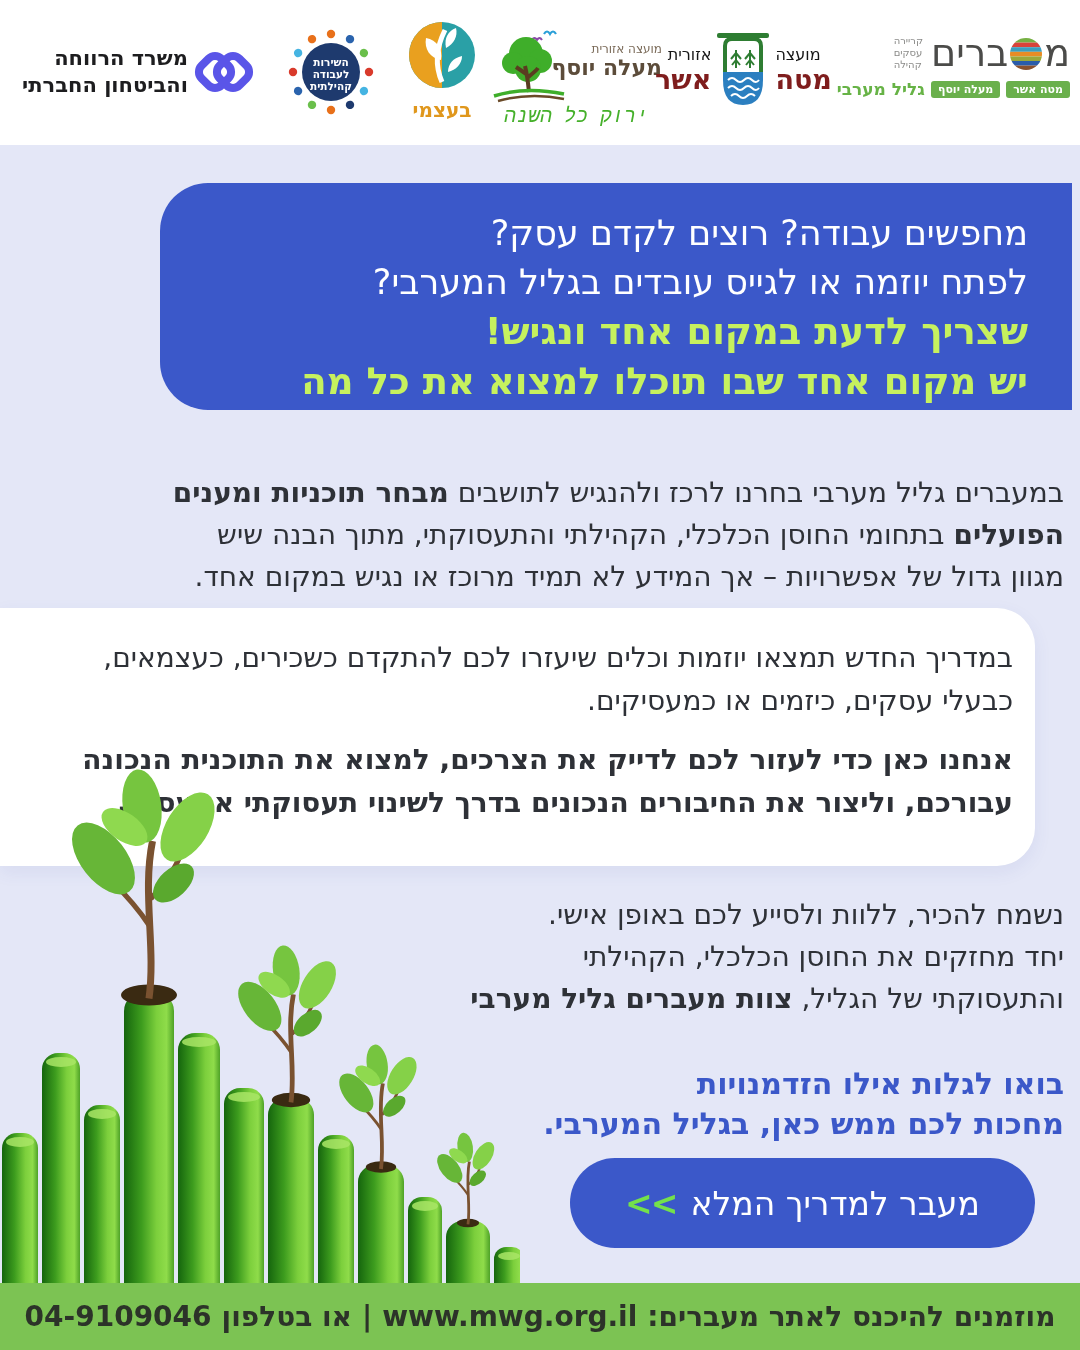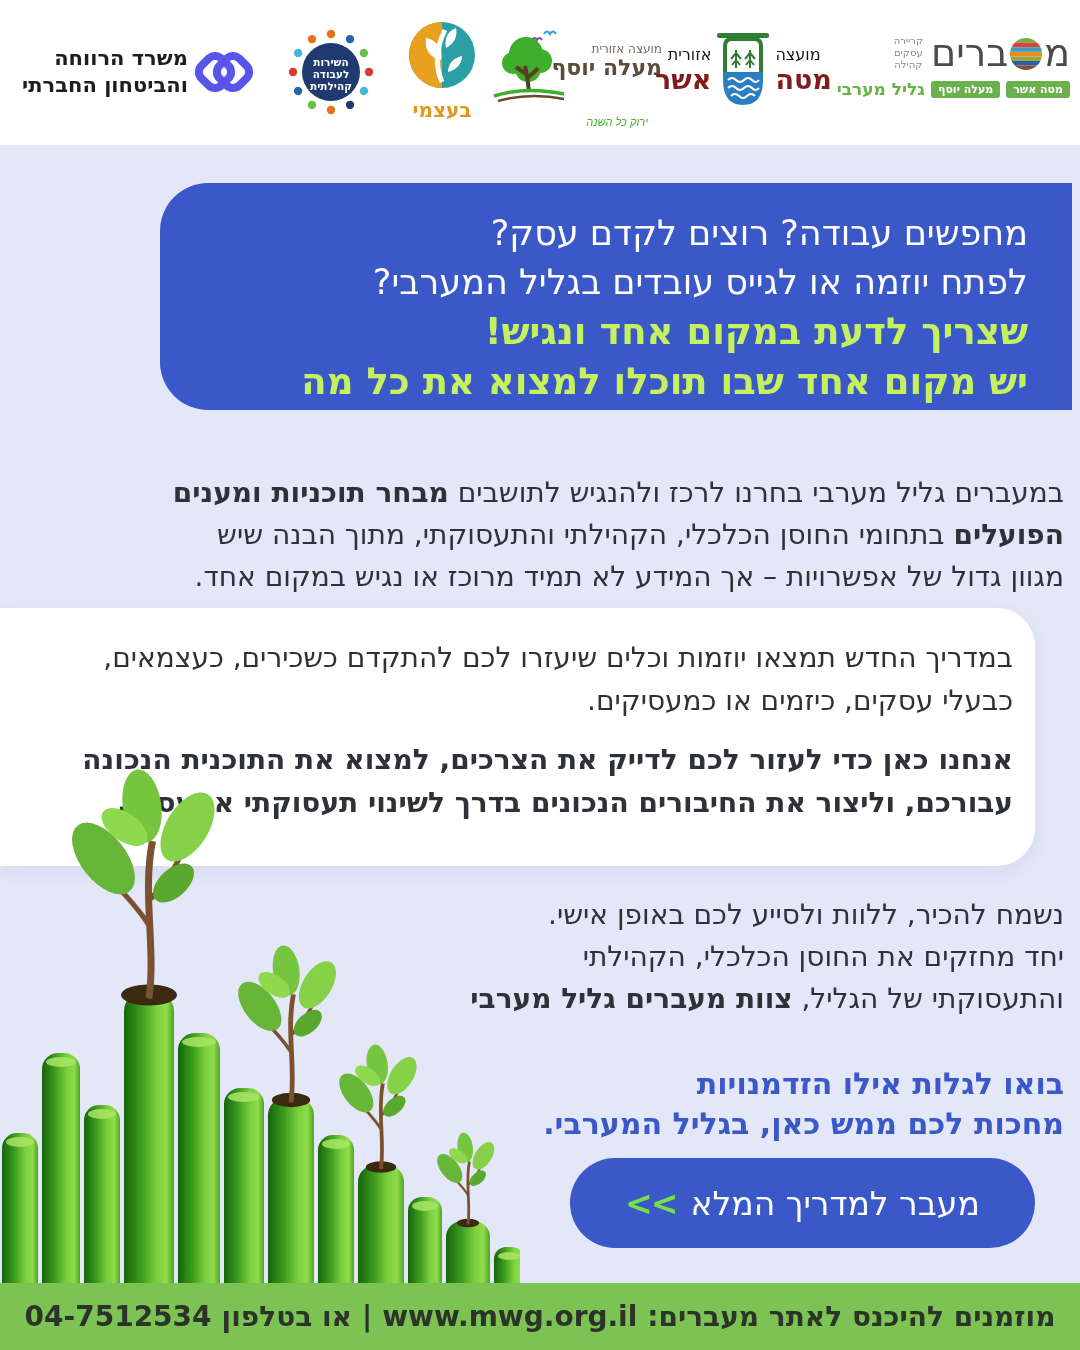--- a/index.html
+++ b/index.html
@@ -14,32 +14,32 @@
   .logo{position:absolute;}
   .ministry{left:22px;top:40px;display:flex;align-items:center;gap:4px;direction:rtl;}
   .ministry .mtxt{text-align:right;font-size:21px;font-weight:700;color:#1d1d1f;line-height:27px;}
   .service{left:280px;top:20px;width:102px;height:104px;}
   .beatzmi{left:398px;top:18px;width:88px;text-align:center;}
   .beatzmi .blabel{font-size:20px;font-weight:700;color:#e0971c;margin-top:2px;}
   .myosef{left:492px;top:20px;width:170px;height:112px;}
   .myosef .ytxt{position:absolute;right:0;top:22px;text-align:right;}
   .myosef .ysmall{font-size:12px;color:#7a6a58;}
   .myosef .ybig{font-size:22px;font-weight:700;color:#5c4c3a;line-height:24px;}
-  .myosef .yscript{position:absolute;right:14px;bottom:4px;font-family:Liberation Sans, sans-serif;font-style:italic;font-size:11px;color:#45b02a;}
+  .myosef .yscript{position:absolute;right:14px;bottom:4px;font-family:Liberation Mono, monospace;font-style:italic;font-size:20px;color:#45b02a;}
   .myosef svg{position:absolute;left:0;top:4px;}
   .masher{left:655px;top:28px;display:flex;align-items:center;gap:5px;direction:rtl;}
   .masher .mcol{display:flex;flex-direction:column;justify-content:center;}
   .masher .m-small{font-size:16px;color:#161616;line-height:20px;}
   .masher .m-big{font-size:27px;font-weight:700;color:#7f1d1d;line-height:30px;text-align:right;}
   .masher .col-r{text-align:left;}
   .masher .col-l{text-align:right;}
   .maavarim{left:826px;top:32px;width:244px;}
   .mvr-top{display:flex;direction:rtl;align-items:center;}
   .mvr-m,.mvr-rest{font-size:38px;font-weight:400;color:#4b4b49;line-height:40px;}
-  .mvr-tags{margin-right:8px;font-size:10px;color:#8a8a88;text-align:center;line-height:12px;}
+  .mvr-tags{margin-right:8px;font-size:10px;color:#8a8a88;text-align:left;line-height:12px;}
   .mvr-badges{margin-top:5px;display:flex;direction:rtl;gap:6px;align-items:center;}
   .badge{background:#6ab04c;color:#fff;font-size:11px;font-weight:700;padding:2px 7px;border-radius:3px;}
   .mvr-region{color:#67b346;font-size:17px;font-weight:700;}
   
   .hero{
     position:absolute;top:183px;left:160px;width:912px;height:227px;box-sizing:border-box;
     background:#3b58c9;border-radius:48px 0 0 48px;padding:26px 44px 0 16px;text-align:right;
   }
   .hero .hw{color:#ffffff;font-size:35px;line-height:49px;white-space:nowrap;}
   .hero .hg{color:#c6f15e;font-size:37px;font-weight:700;line-height:50px;white-space:nowrap;}
@@ -285,16 +285,16 @@
   <button class="cta-btn">
     <span>מעבר למדריך המלא</span>
     <span class="arr">&lt;&lt;</span>
   </button>
 
   <footer class="footerbar">
     <span>מוזמנים להיכנס לאתר מעברים:</span>
     <span class="ltr">www.mwg.org.il</span>
     <span>|</span>
     <span>או בטלפון</span>
-    <span class="ltr">04-7512534</span>
+    <span class="ltr">04-9109046</span>
   </footer>
 
 </div>
 
 </body></html>

